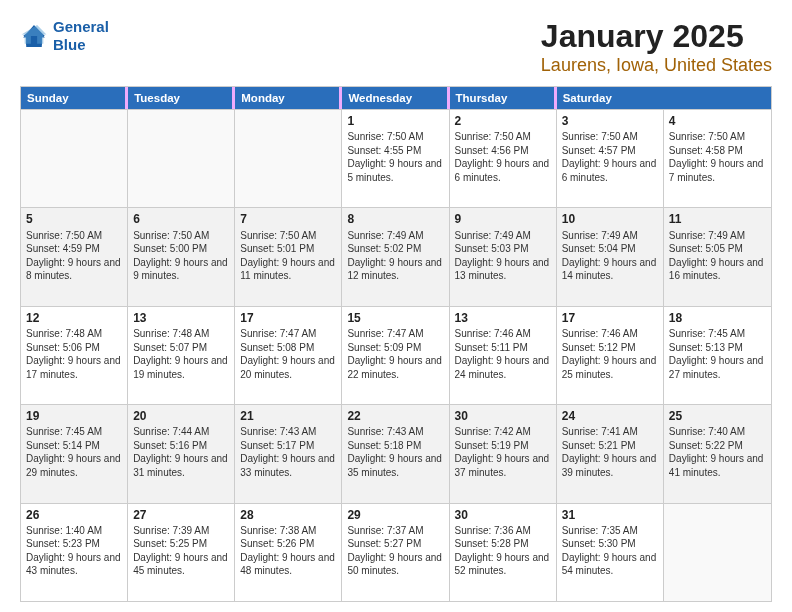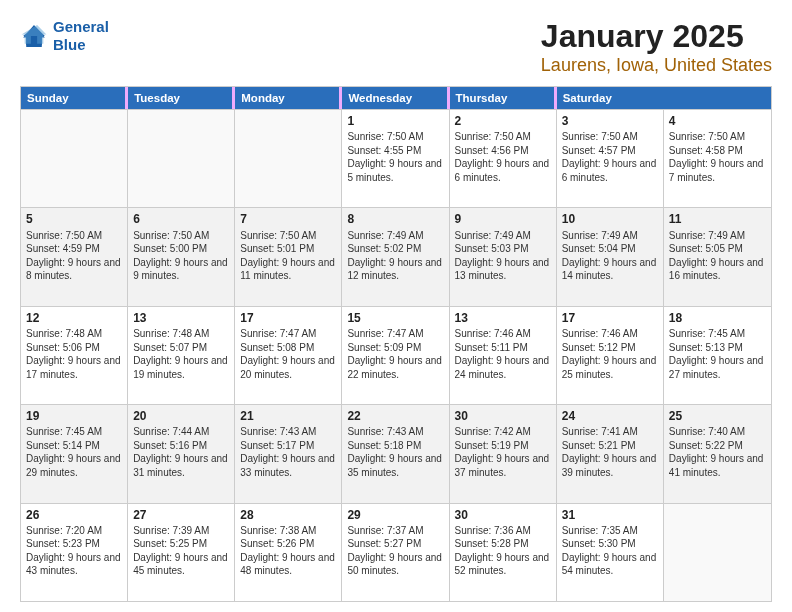--- a/index.html
+++ b/index.html
@@ -324,21 +324,21 @@
             <span class="day-number">25</span>
             <div class="day-info">Sunrise: 7:40 AM
 Sunset: 5:22 PM
 Daylight: 9 hours
 and 41 minutes.</div>
           </div>
         </div>
         <div class="cal-week">
           <div class="cal-cell">
             <span class="day-number">26</span>
-            <div class="day-info">Sunrise: 7:20 AM
+            <div class="day-info">Sunrise: 1:40 AM
 Sunset: 5:23 PM
 Daylight: 9 hours
 and 43 minutes.</div>
           </div>
           <div class="cal-cell">
             <span class="day-number">27</span>
             <div class="day-info">Sunrise: 7:39 AM
 Sunset: 5:25 PM
 Daylight: 9 hours
 and 45 minutes.</div>

